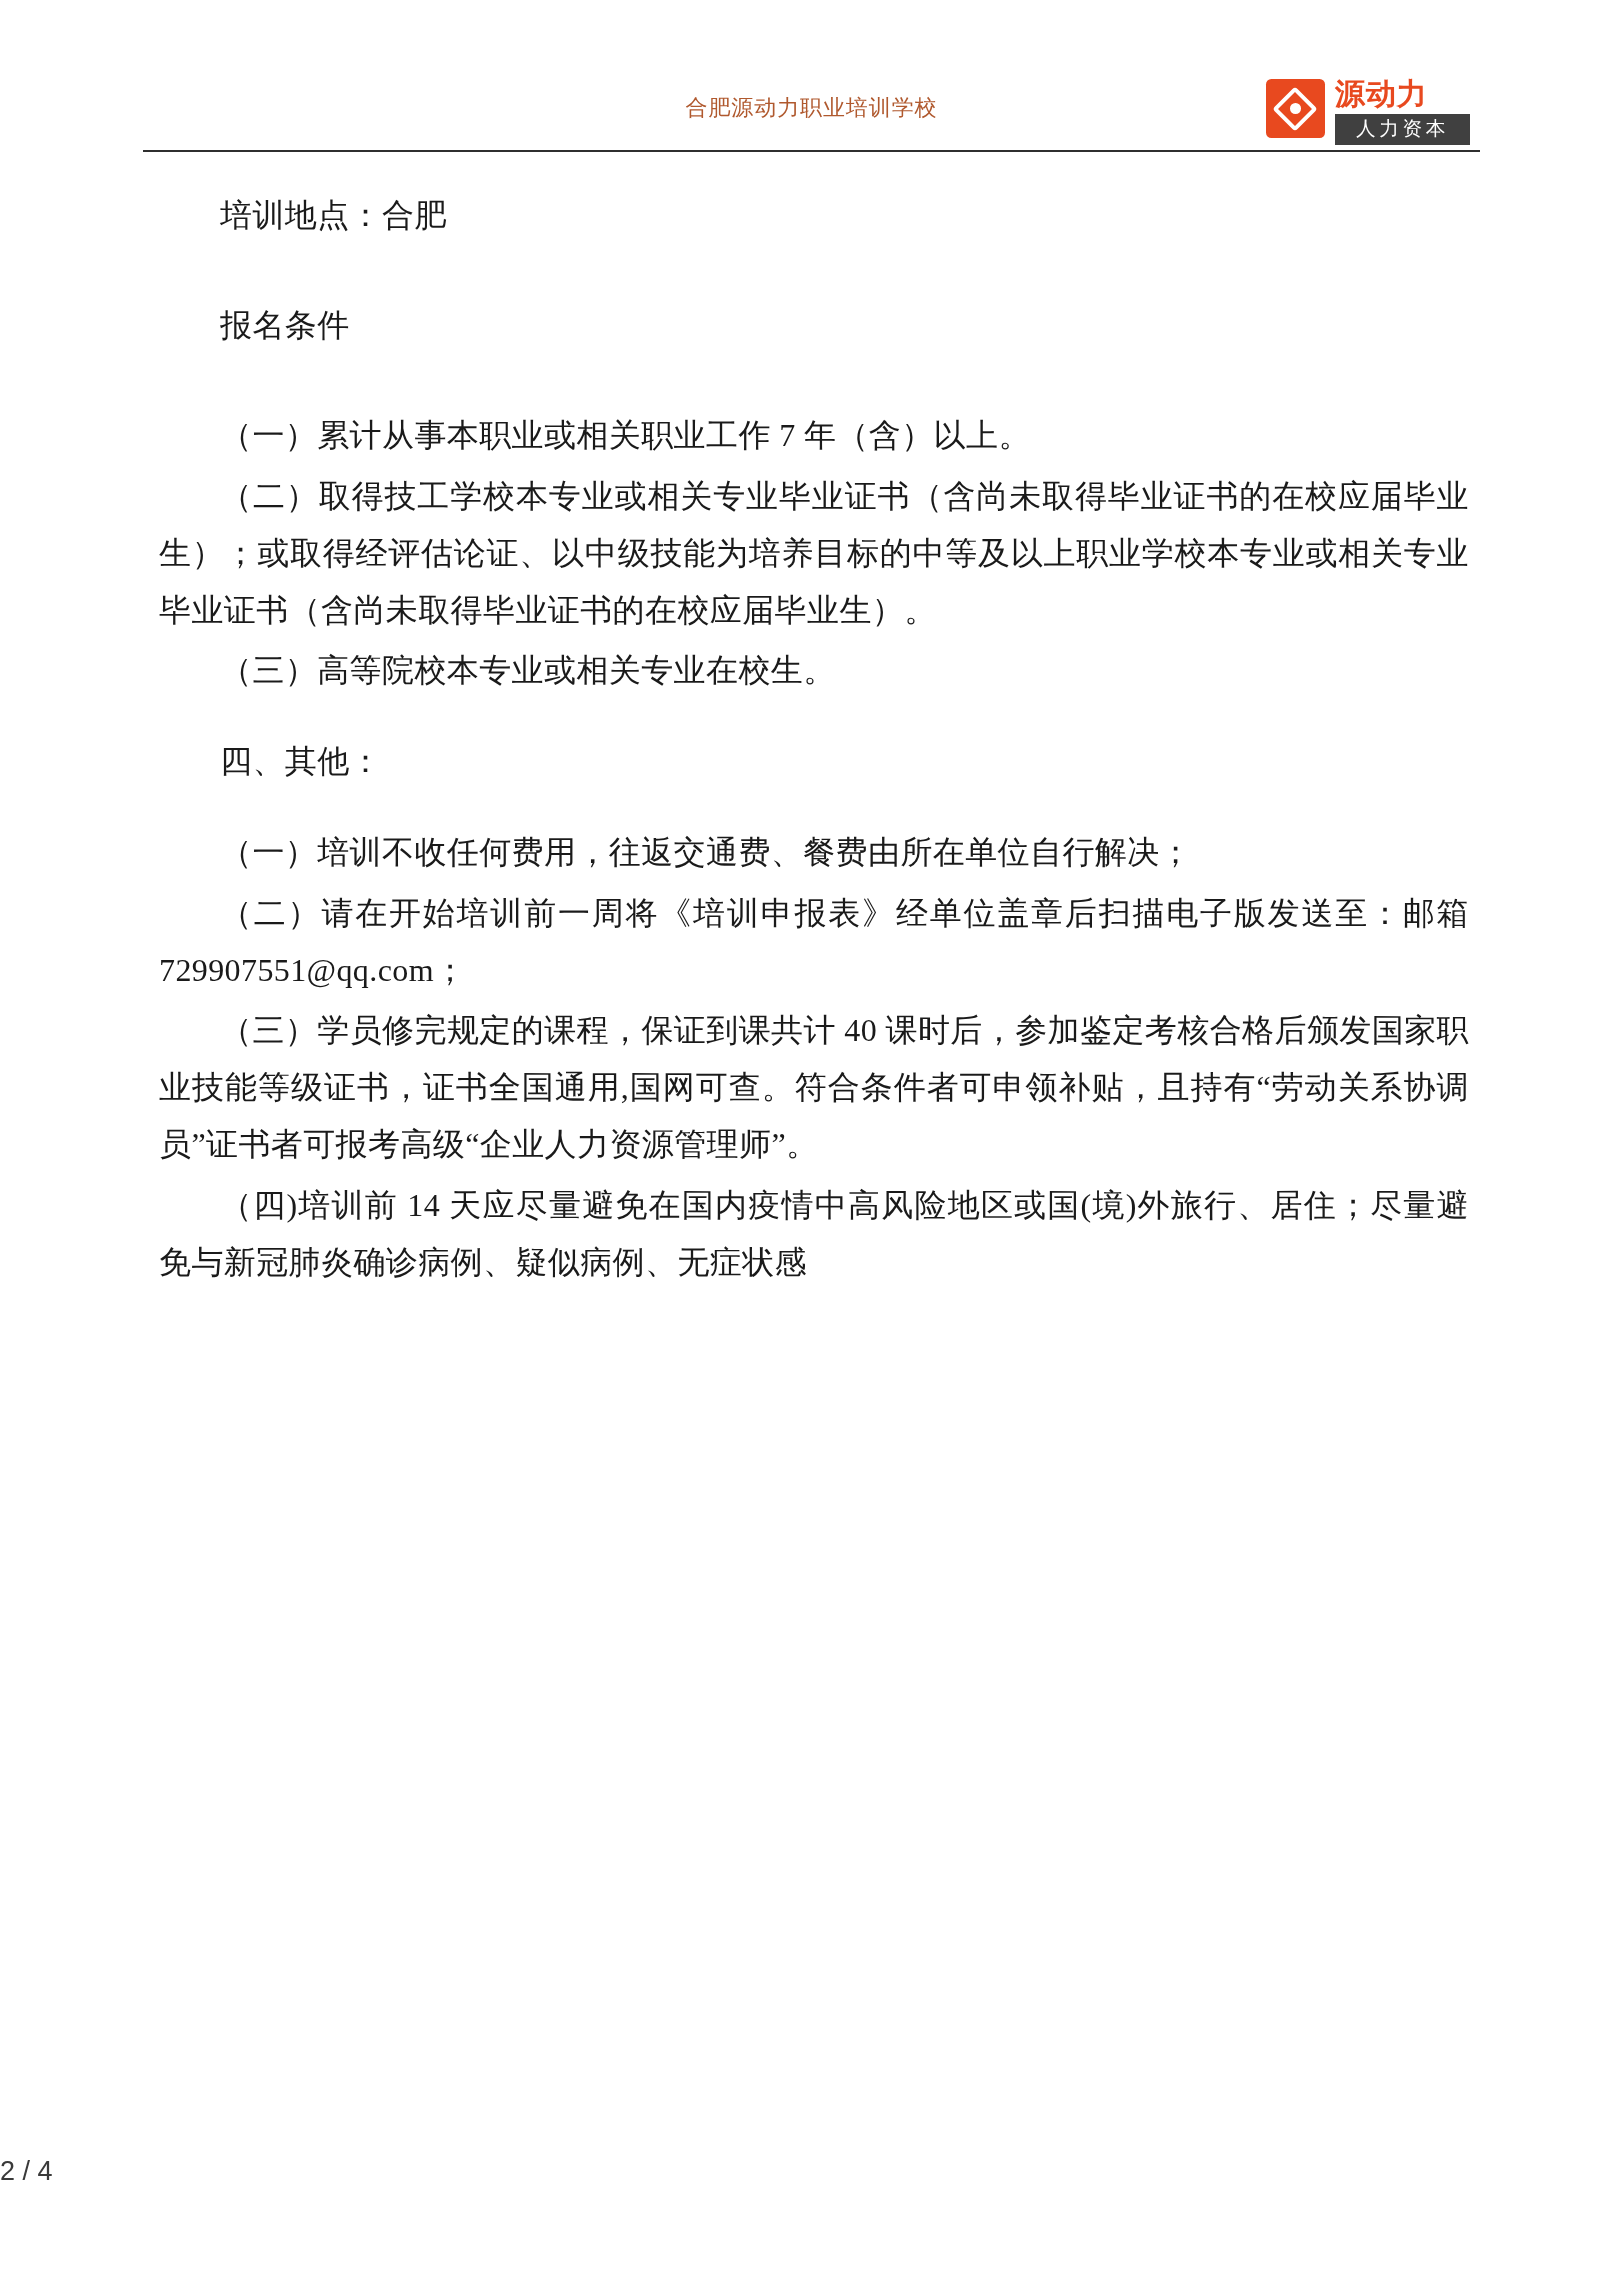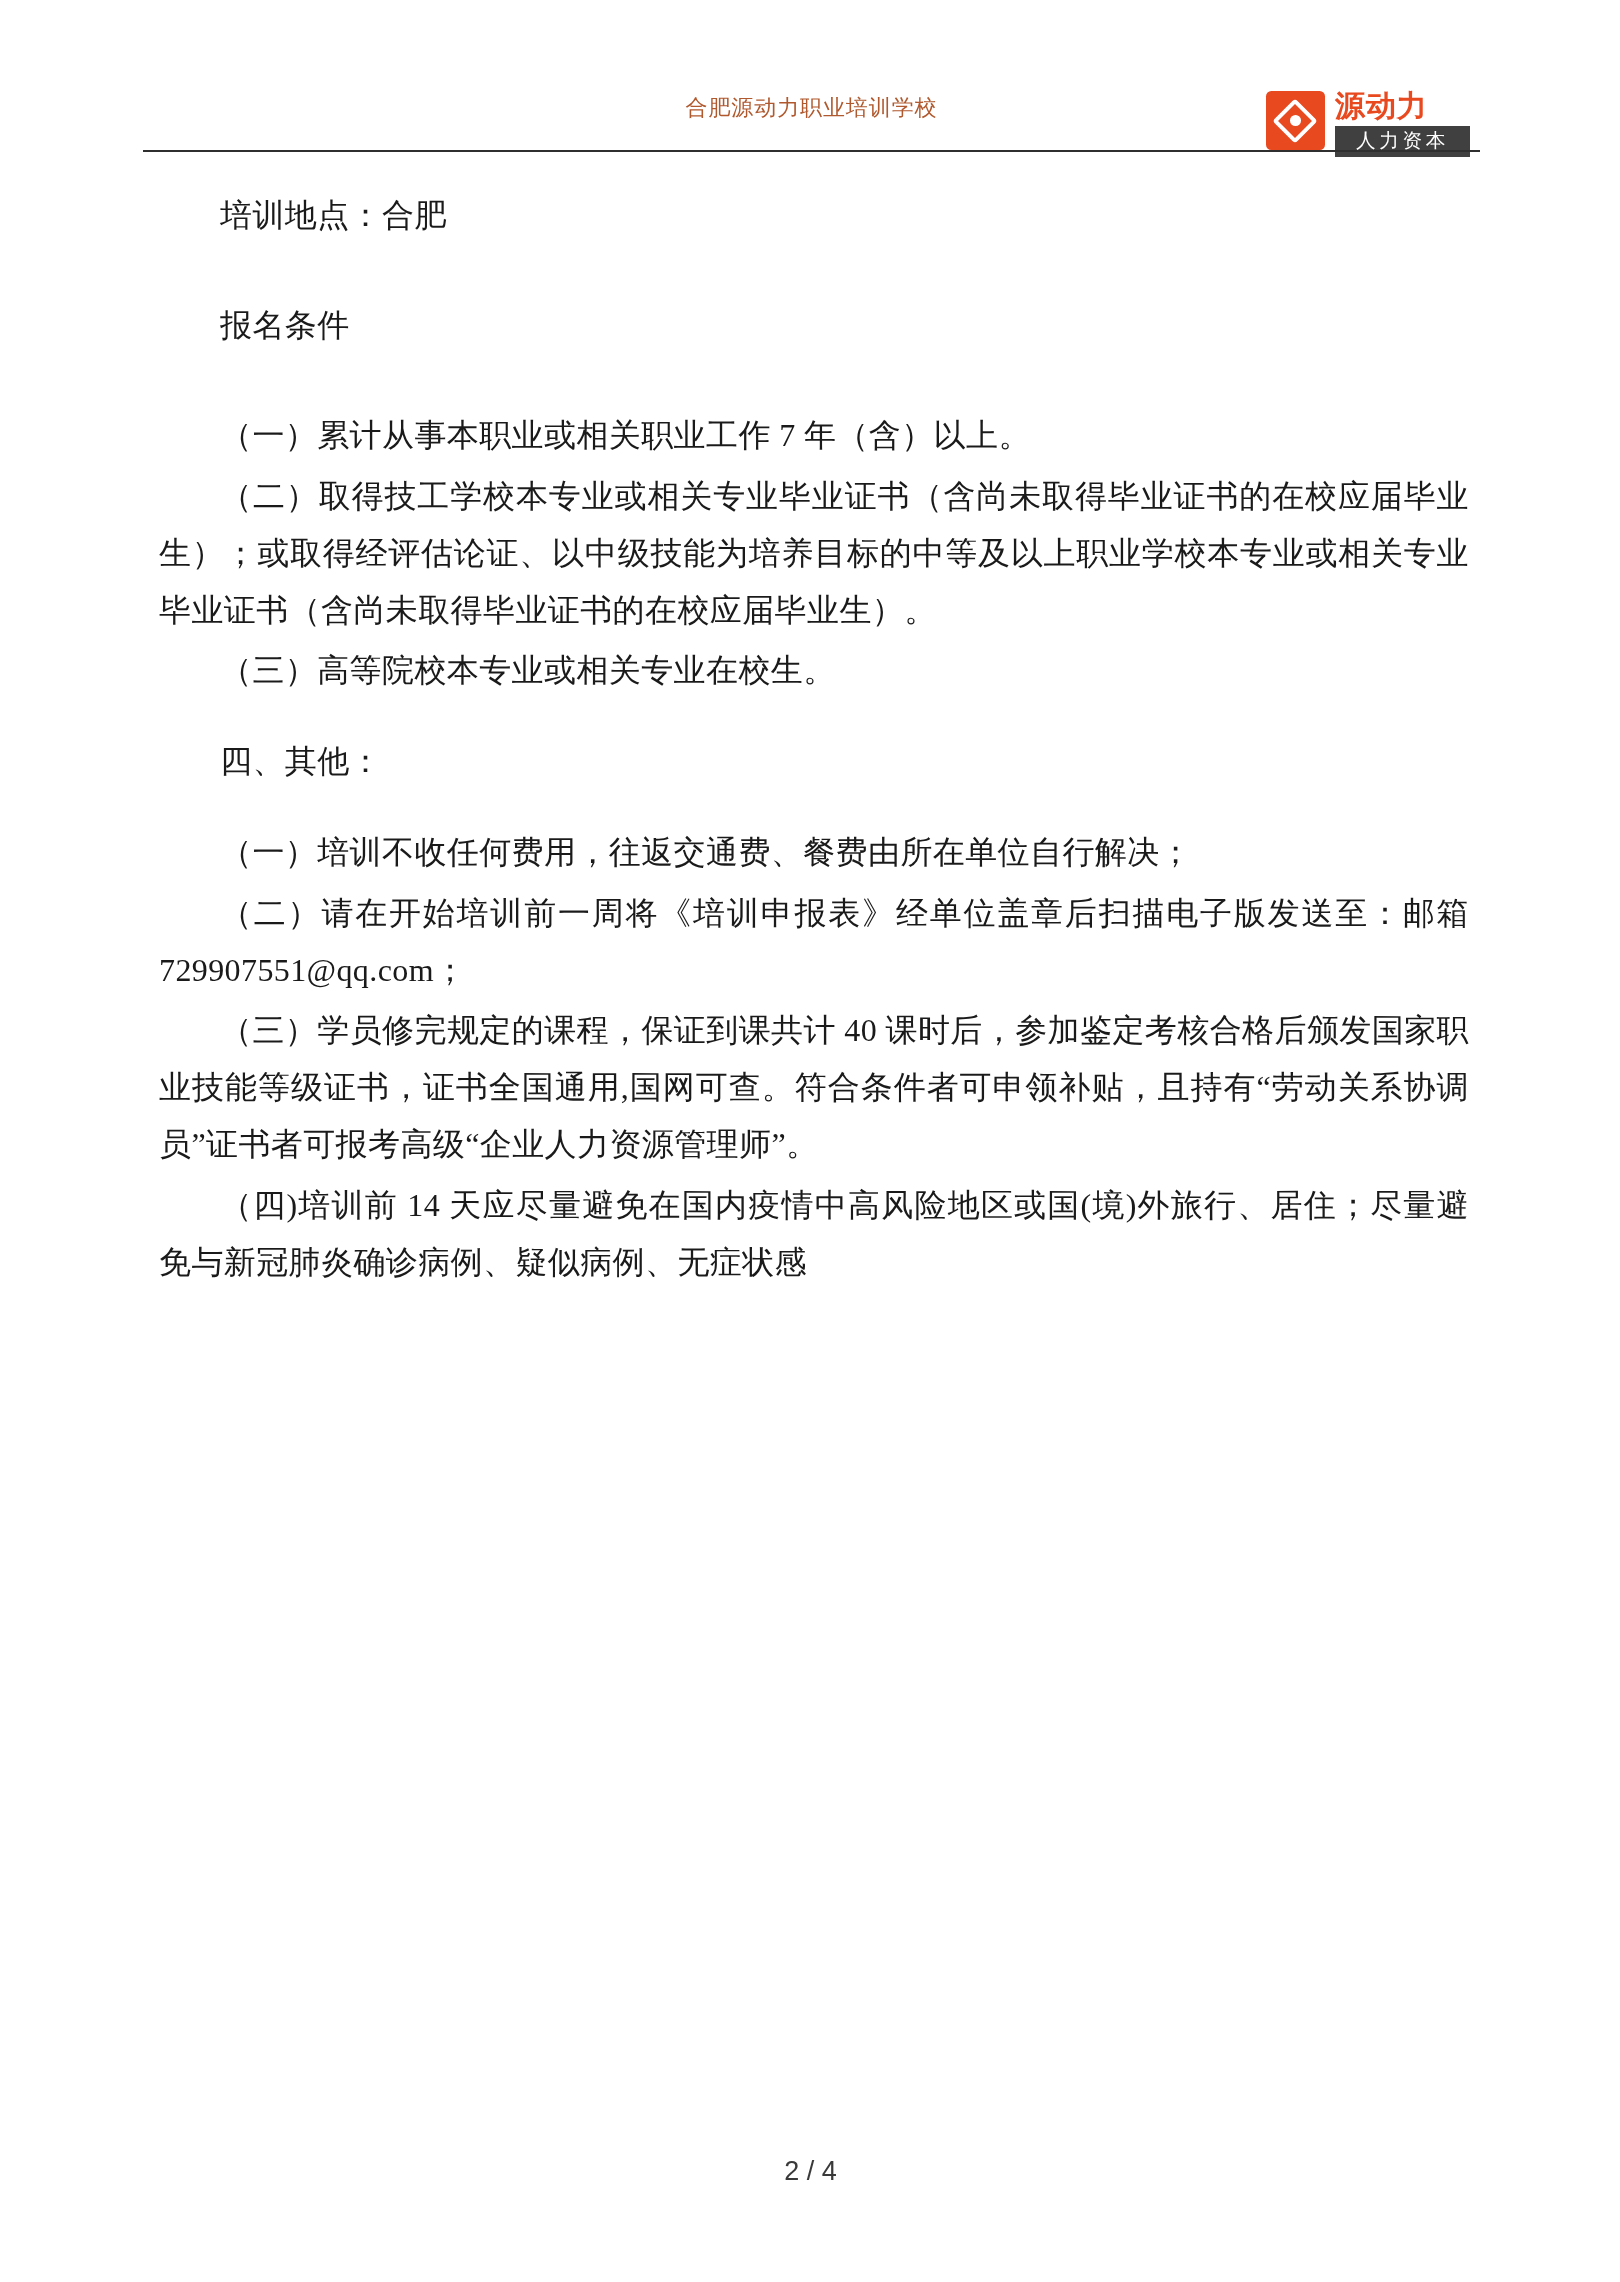--- a/index.html
+++ b/index.html
@@ -43,21 +43,21 @@
     position: absolute;
     left: 0;
     top: 80px;
     width: 1337px;
     height: 0;
     border-top: 2.7px solid #2f2f2f;
   }
   .logo {
     position: absolute;
     right: 0;
-    top: 16px;
+    top: 4px;
     width: 223px;
     height: 77px;
   }
   .logo-mark {
     position: absolute;
     left: 9px;
     top: 5.3px;
     width: 59px;
     height: 59px;
     background: #e8491f;
@@ -138,21 +138,21 @@
   .gap-sm {
     margin-top: 3.6px;
   }
 
   
   .footer {
     position: absolute;
     left: 0;
     top: 2156px;
     width: 1621px;
-    text-align: center;
+    text-align: left;
     font-size: 27px;
     color: #3a3a3a;
     font-family: "Liberation Sans", sans-serif;
   }
 </style>
 </head>
 <body>
 
 <div class="page">
 

